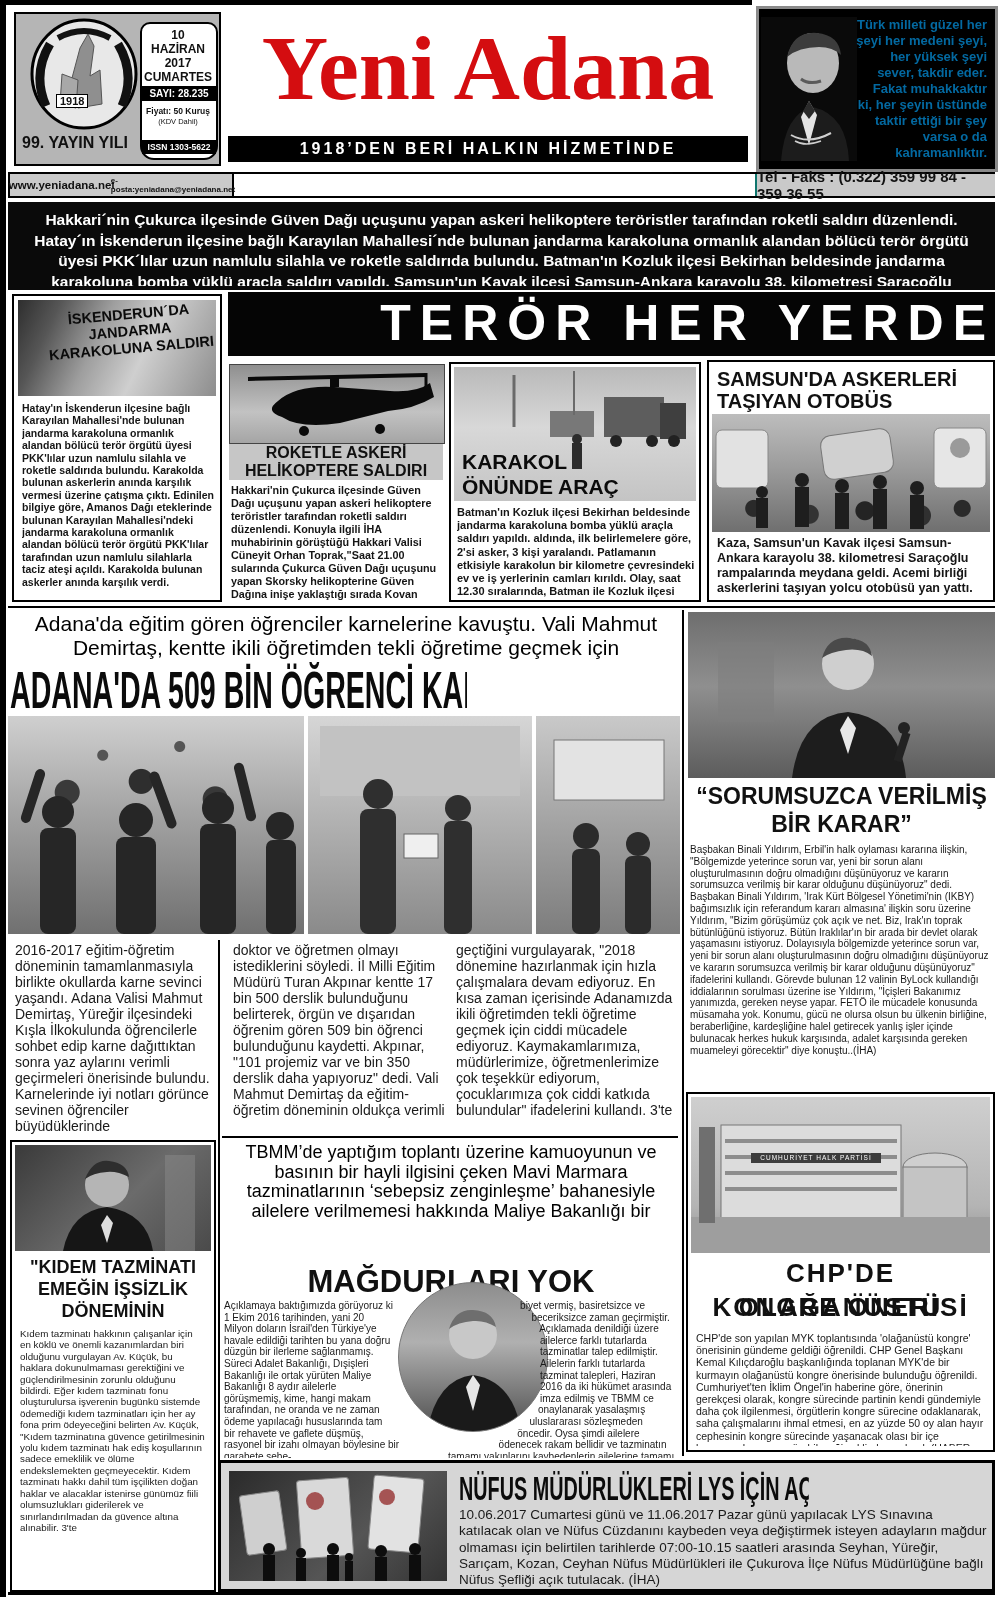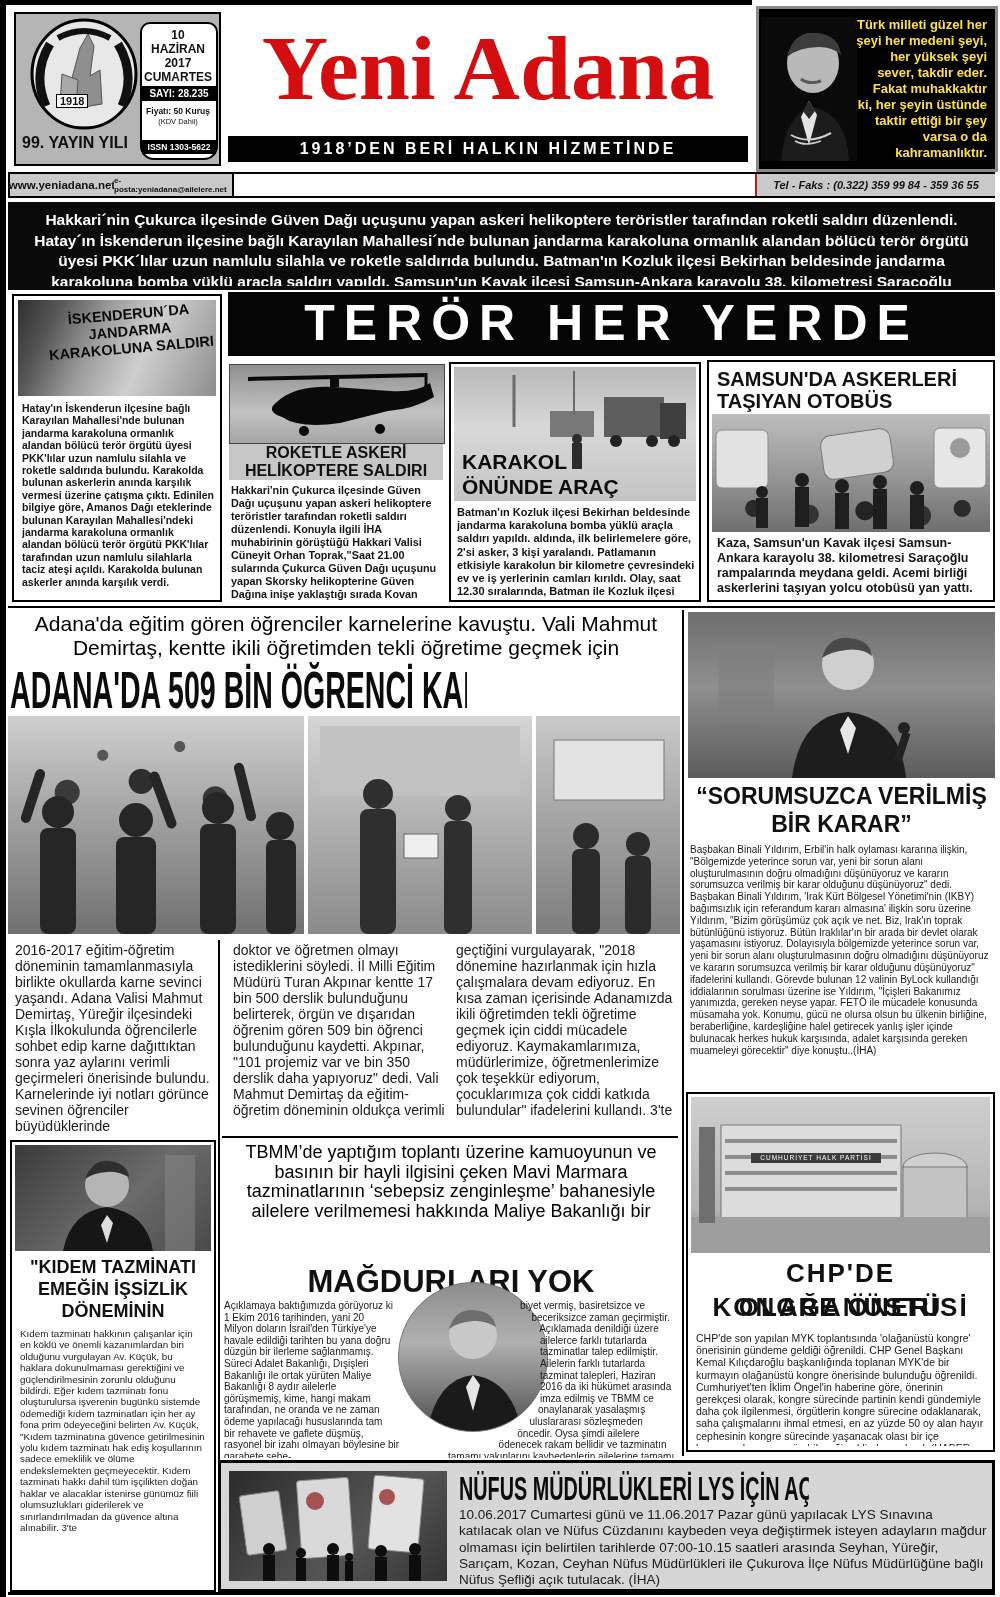--- a/index.html
+++ b/index.html
@@ -16,21 +16,21 @@
   .mast-left { background:#b5b5b5; border:2px solid #000; }
   .shield { background:#fff; border:2px solid #000; border-radius:10px 10px 14px 14px; }
   .shield .blk { background:#000; color:#fff; }
   .logo-title { color:#d40d10; font-family:"Liberation Serif", serif; font-weight:bold; }
   .slogan { background:#000; color:#fff; font-weight:bold; letter-spacing:3px; }
   .atabox { background:#000; border:3px solid #8a8a8a; }
   .contact-seg { background:#c9c9c9; border-right:2px solid #000; font-weight:bold;
                  display:flex; align-items:center; justify-content:center; }
   .leadbox { background:#0a0a0a; color:#fff; font-weight:bold; }
 
-  .banner { background:#050505; color:#fff; font-weight:bold; }
+  .banner { background:#050505; color:#fff; font-weight:bold;text-align:right; }
   .story-border { border:2px solid #000; }
   .overlay-h { position:absolute; font-weight:bold; color:#0b0b0b; }
   .body-b { font-weight:bold; color:#151515; }
   .body-r { color:#1a1a1a; }
   .big-cond { font-weight:bold; white-space:nowrap; transform-origin:left top; }
   .oval { border-radius:50%; border:1px solid #777; }
   .spacer-r { float:right; width:48px; height:150px; shape-outside:ellipse(60px 80px at 100% 45%); }
   .spacer-l { float:left; width:92px; height:152px; shape-outside:ellipse(100px 82px at 0% 45%); }
   .graybox { background:#d6d6d6; border:3px solid #000; }
   svg { display:block; }
@@ -78,27 +78,27 @@
         <ellipse cx="52" cy="46" rx="26" ry="30" fill="#b9b9b9"></ellipse>
         <path d="M26,40 q6,-26 30,-24 q22,2 24,22 q-8,-8 -22,-8 q-20,0 -32,10z" fill="#3c3c3c"></path>
         <path d="M40,62 q8,6 20,2" stroke="#5a5a5a" stroke-width="3" fill="none"></path>
         <path d="M20,144 q4,-48 32,-54 q34,8 36,54z" fill="#1c1c1c"></path>
         <path d="M48,84 l8,14 l-8,30 l-8,-28z" fill="#e4e4e4"></path>
         <path d="M48,84 l6,10 l-6,8 l-6,-8z" fill="#2a2a2a"></path>
         <path d="M30,118 q18,10 40,-2" stroke="#cfcfcf" stroke-width="2" fill="none"></path>
         <path d="M34,124 q10,6 26,0" stroke="#cfcfcf" stroke-width="1.5" fill="none"></path>
       </svg>
     </div>
-    <div class="txt bold" style="left:96px;top:8px;width:132px;height:146px;color:#fde047;font-size:13px;line-height:16px;text-align:right;">Türk milleti güzel her şeyi her medeni şeyi, her yüksek şeyi sever, takdir eder. Fakat muhakkaktır ki, her şeyin üstünde taktir ettiği bir şey varsa o da kahramanlıktır.</div>
+    <div class="txt bold" style="left:96px;top:8px;width:132px;height:146px;color:#0369a1;font-size:13px;line-height:16px;text-align:right;">Türk milleti güzel her şeyi her medeni şeyi, her yüksek şeyi sever, takdir eder. Fakat muhakkaktır ki, her şeyin üstünde taktir ettiği bir şey varsa o da kahramanlıktır.</div>
   </div>
 
   <div class="abs" style="left:8px;top:172px;width:987px;height:26px;border:2px solid #000;box-sizing:border-box;background:#fff;">
     <div class="abs contact-seg" style="left:0;top:0;width:104px;height:100%;font-size:11.5px;">www.yeniadana.net</div>
-    <div class="abs contact-seg" style="left:104px;top:0;width:118px;height:100%;font-size:8px;">e-posta:yeniadana@ailelere.net</div>
-    <div class="abs contact-seg" style="left:745px;top:0;width:238px;height:100%;font-size:11px;border-right:none;border-left:2px solid #b91c1c;font-style:italic;">Tel - Faks : (0.322) 359 99 84 - 359 36 55</div>
+    <div class="abs contact-seg" style="left:104px;top:0;width:118px;height:100%;font-size:8px;">e-posta:yeniadana@yeniadana.net</div>
+    <div class="abs contact-seg" style="left:745px;top:0;width:238px;height:100%;font-size:15px;border-right:none;border-left:2px solid #0f766e;">Tel - Faks : (0.322) 359 99 84 - 359 36 55</div>
   </div>
 
   <div class="abs leadbox ctr" style="left:8px;top:202px;width:987px;height:88px;">
     <div class="txt" style="left:20px;top:8px;width:947px;height:76px;font-size:15.5px;line-height:20.5px;font-weight:bold;">Hakkari´nin Çukurca ilçesinde Güven Dağı uçuşunu yapan askeri helikoptere teröristler tarafından roketli saldırı düzenlendi. Hatay´ın İskenderun ilçesine bağlı Karayılan Mahallesi´nde bulunan jandarma karakoluna ormanlık alandan bölücü terör örgütü üyesi PKK´lılar uzun namlulu silahla ve roketle saldırıda bulundu. Batman'ın Kozluk ilçesi Bekirhan beldesinde jandarma karakoluna bomba yüklü araçla saldırı yapıldı. Samsun'un Kavak ilçesi Samsun-Ankara karayolu 38. kilometresi Saraçoğlu rampalarında kaza meydana geldi</div>
   </div>
 
   <div class="abs story-border" style="left:12px;top:294px;width:210px;height:308px;box-sizing:border-box;background:#fff;">
     <div class="ph" style="left:4px;top:4px;width:198px;height:96px;background:linear-gradient(115deg,#2e2e2e 0%,#565656 18%,#9e9e9e 40%,#cfcfcf 62%,#8d8d8d 100%);">
       <div class="overlay-h ctr" style="left:28px;top:6px;width:168px;font-size:14.5px;line-height:17px;transform:rotate(-5deg);">İSKENDERUN´DA JANDARMA KARAKOLUNA SALDIRI</div>
     </div>

